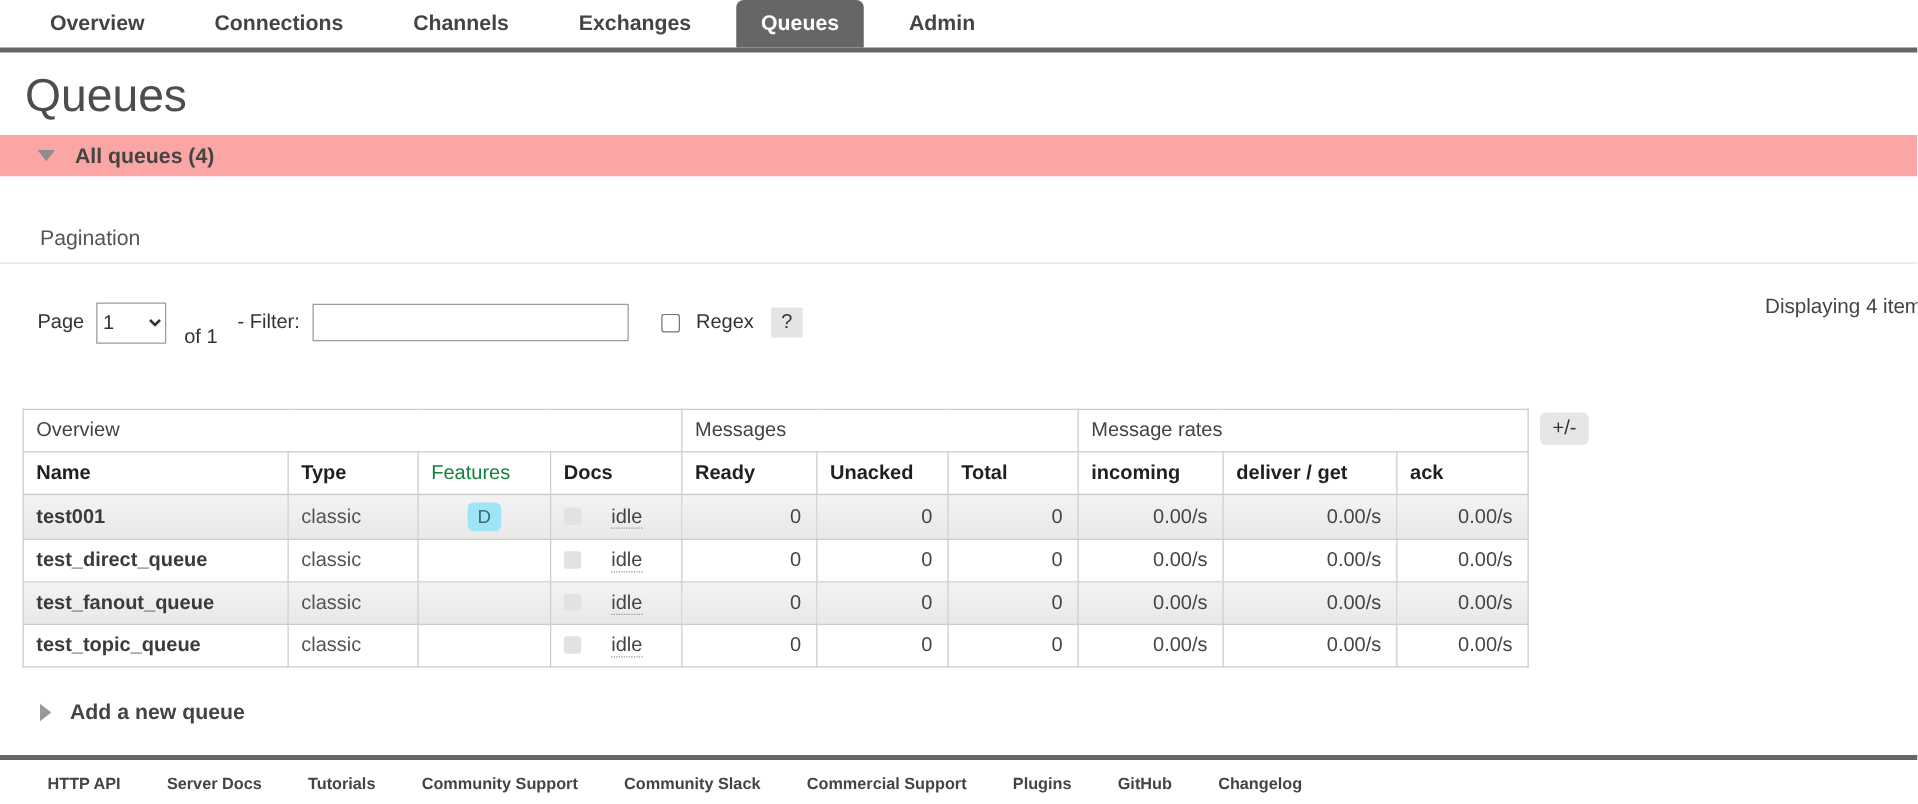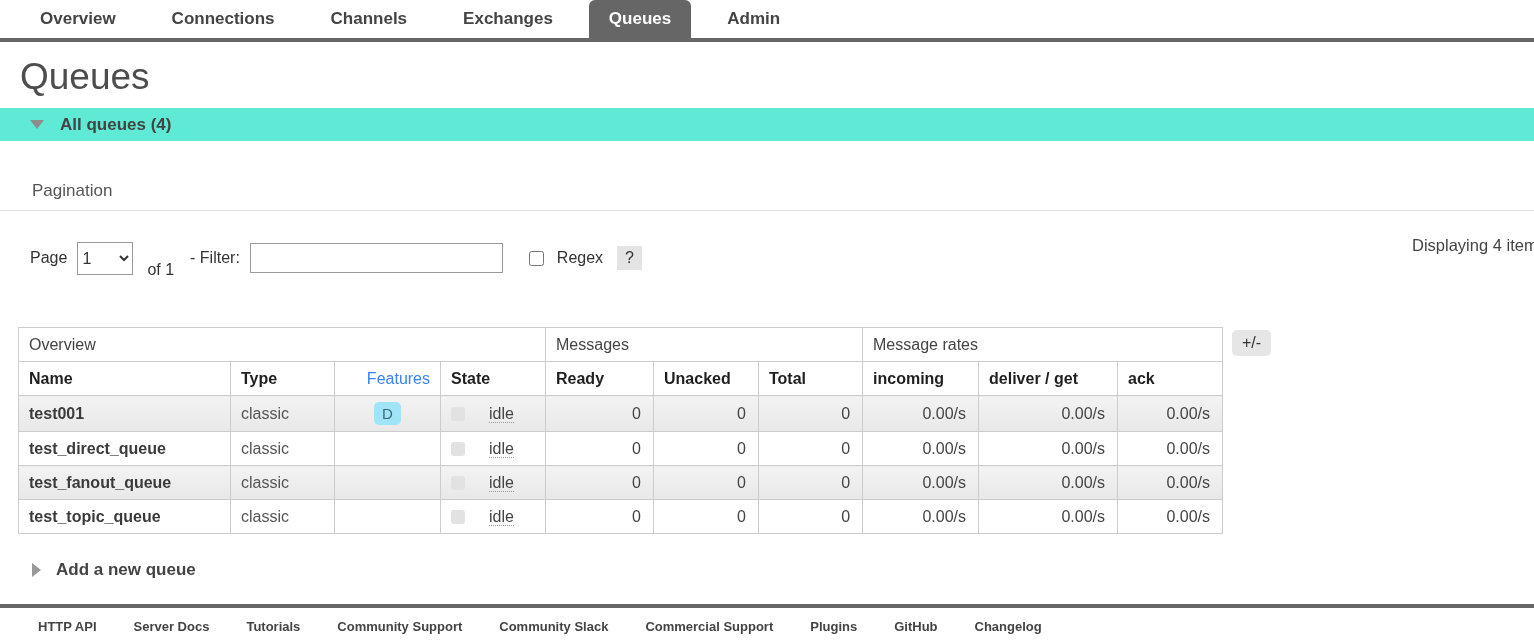--- a/index.html
+++ b/index.html
@@ -23,21 +23,21 @@
   .tab{
     display:flex;align-items:center;padding:0 20px;
     font-size:17px;font-weight:bold;color:#444;cursor:pointer;white-space:nowrap;
   }
   .tab.active{background:var(--accent);color:#fff;border-radius:6px 6px 0 0;}
   
   .page-title{
     margin:14px 0 0 20px;font-size:37px;font-weight:400;color:#4d4d4d;line-height:42px;
   }
   .section-bar{
-    margin-top:10px;height:33px;background:#5eead4;
+    margin-top:10px;height:33px;background:#fca5a5;
     display:flex;align-items:center;padding-left:30px;cursor:pointer;
   }
   .tri-down{
     width:0;height:0;border-left:7px solid transparent;border-right:7px solid transparent;
     border-top:9px solid #8d8d8d;margin-right:16px;
   }
   .section-bar .label{font-size:17px;font-weight:bold;color:#444;}
   
   .pagination-head{
     margin-top:40px;padding:0 0 9px 32px;font-size:17px;color:#555;
@@ -66,21 +66,21 @@
   }
   
   .table-wrap{position:relative;margin:48px 0 0 18px;width:1300px;}
   table.queues{border-collapse:collapse;table-layout:fixed;width:1204px;font-size:16px;}
   .queues th,.queues td{
     border:1px solid #ccc;padding:6px 10px;text-align:left;
     line-height:21px;white-space:nowrap;overflow:hidden;
   }
   .group-th{font-weight:normal;color:#444;}
   .col-th{font-weight:bold;color:#1f1f1f;cursor:pointer;}
-  .col-th.plain{font-weight:normal;color:#3b82f6;cursor:default;text-align:right;}
+  .col-th.plain{font-weight:normal;color:#15803d;cursor:default;}
   tr.stripe td{background:linear-gradient(var(--stripe-top),var(--stripe-bot));}
   td.name-cell span{font-weight:bold;color:#3b3b3b;cursor:pointer;}
   td.type-cell{color:#555;}
   td.features-cell{text-align:center;}
   td.num{text-align:right;color:#444;padding-right:12px;}
   .d-badge{
     display:inline-block;background:var(--badge-bg);border-radius:5px;
     padding:1px 8px;color:#3c6a78;font-size:15px;
   }
   .state-box{
@@ -159,21 +159,21 @@
     <thead>
       <tr id="group-row">
           <th colspan="4" class="group-th">Overview</th>
           <th colspan="3" class="group-th">Messages</th>
           <th colspan="3" class="group-th">Message rates</th>
         </tr>
       <tr id="col-row">
           <th class="col-th">Name</th>
           <th class="col-th">Type</th>
           <th class="col-th plain">Features</th>
-          <th class="col-th">State</th>
+          <th class="col-th">Docs</th>
           <th class="col-th">Ready</th>
           <th class="col-th">Unacked</th>
           <th class="col-th">Total</th>
           <th class="col-th">incoming</th>
           <th class="col-th">deliver / get</th>
           <th class="col-th">ack</th>
         </tr>
     </thead>
     <tbody id="rows-body">
         <tr class="stripe">

